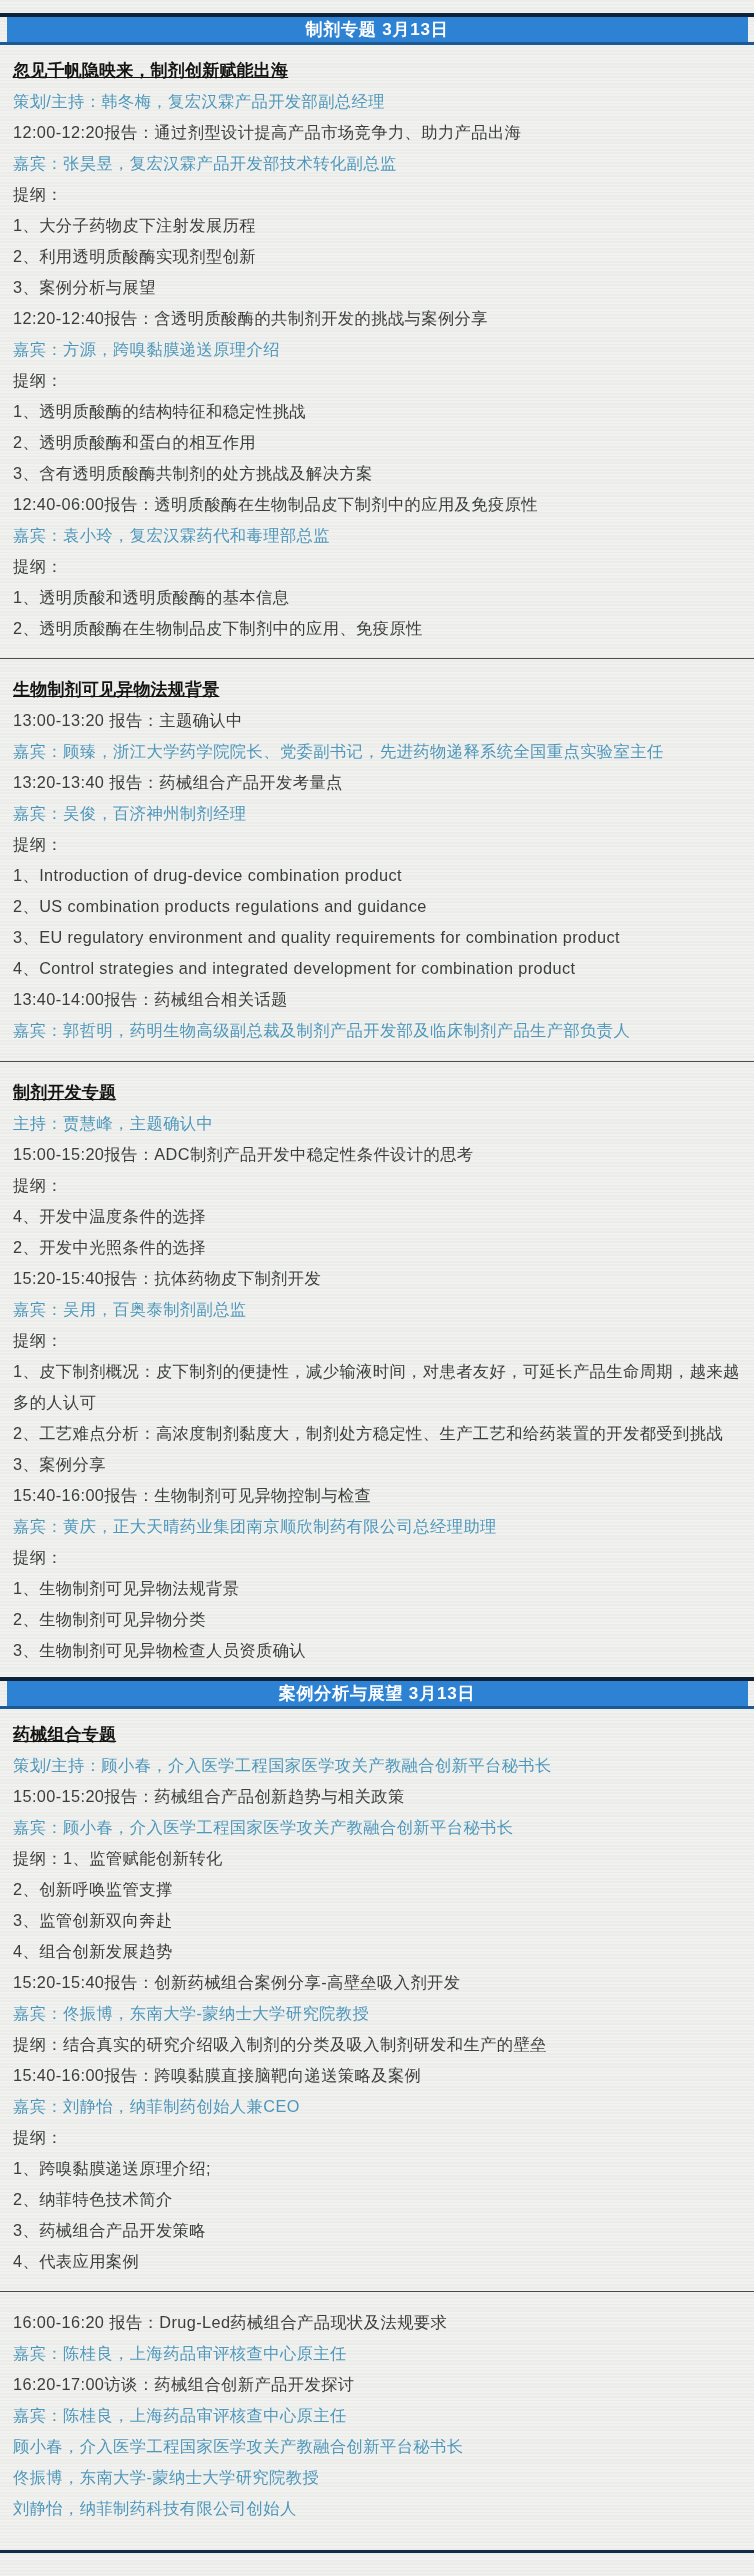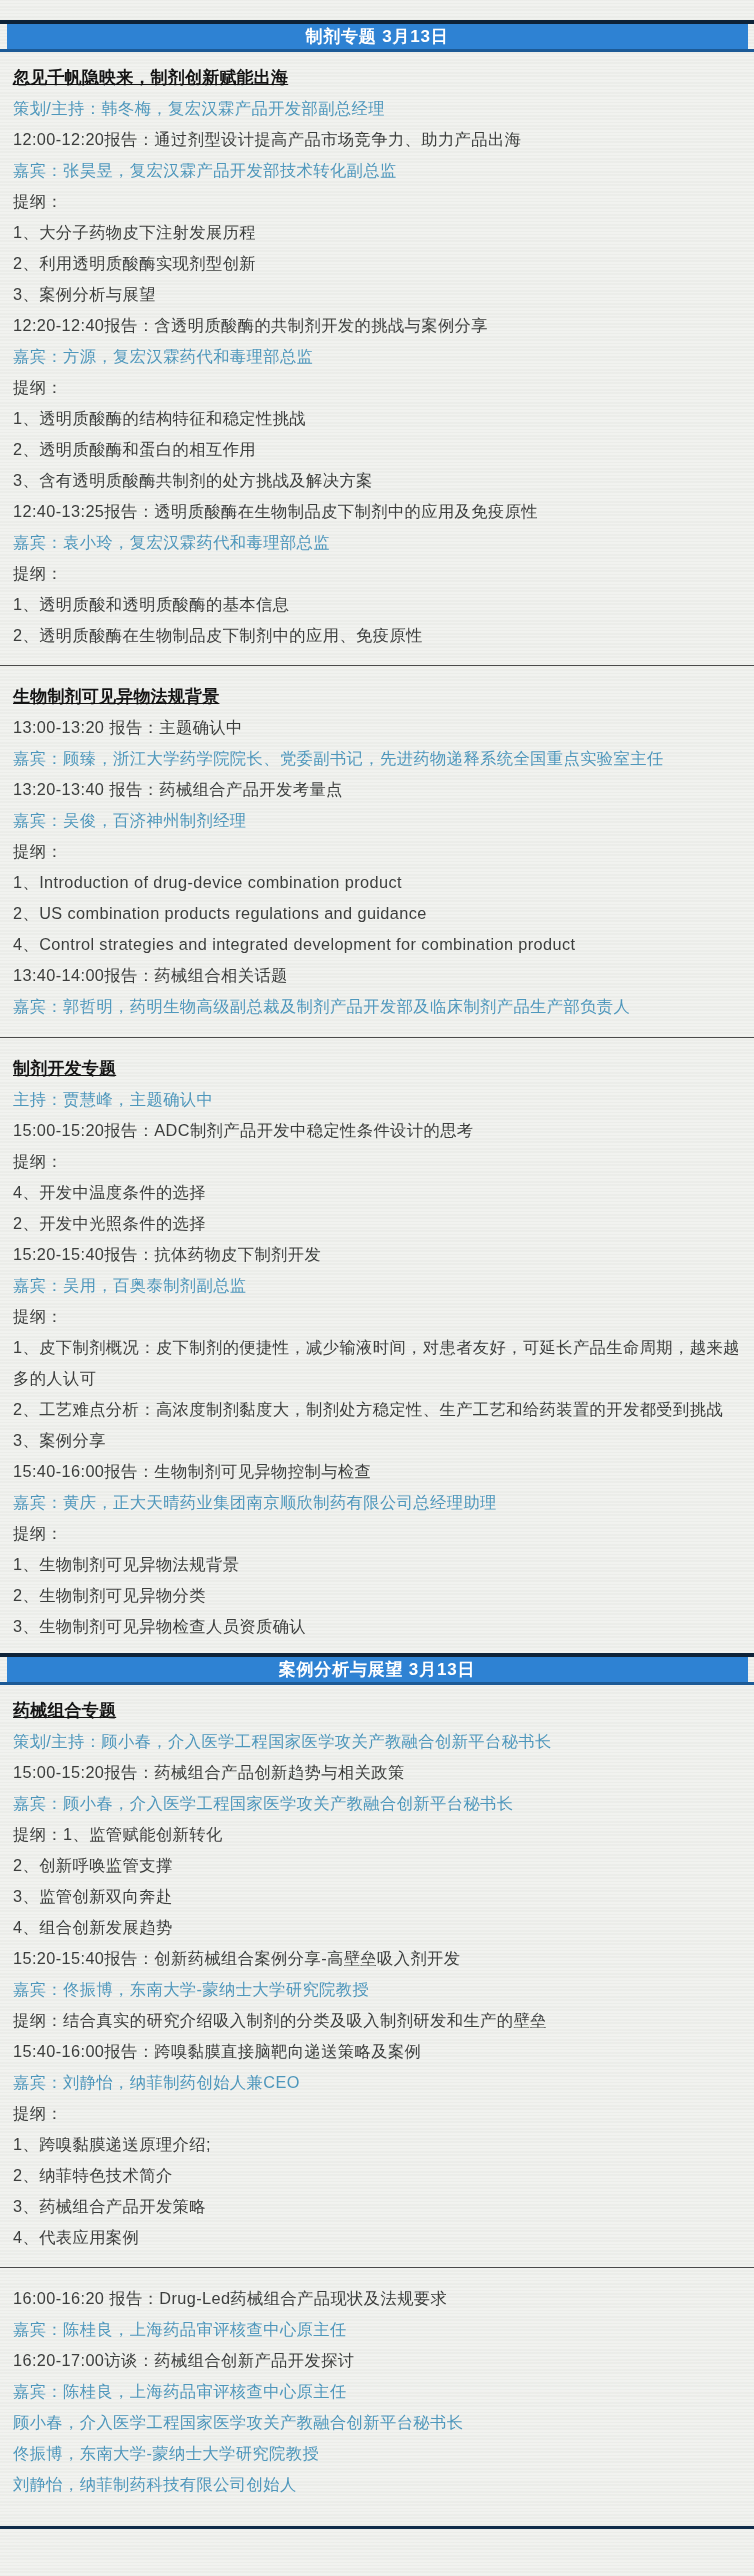--- a/index.html
+++ b/index.html
@@ -38,21 +38,21 @@
     margin:14.7px 0;
     height:0;
   }
   .banner-row{
     margin:11.4px 0 9.8px 0;
     border-top:4.1px solid var(--banner-border-top);
     border-bottom:3.3px solid var(--banner-border-bottom);
     padding:0 6.5px;
     background:transparent;
   }
-  .banner-row.first{margin-top:20px;}
+  .banner-row.first{margin-top:13px;}
   .banner-fill{
     background:var(--banner-fill);
     color:#ffffff;
     text-align:center;
     font-weight:bold;
     font-size:17px;
     height:25px;
     line-height:25px;
     letter-spacing:0.8px;
   }
@@ -72,39 +72,40 @@
     </div>
     <div class="row bold">忽见千帆隐映来，制剂创新赋能出海</div>
     <div class="row blue">策划/主持：韩冬梅，复宏汉霖产品开发部副总经理</div>
     <div class="row">12:00-12:20报告：通过剂型设计提高产品市场竞争力、助力产品出海</div>
     <div class="row blue">嘉宾：张昊昱，复宏汉霖产品开发部技术转化副总监</div>
     <div class="row">提纲：</div>
     <div class="row">1、大分子药物皮下注射发展历程</div>
     <div class="row">2、利用透明质酸酶实现剂型创新</div>
     <div class="row">3、案例分析与展望</div>
     <div class="row">12:20-12:40报告：含透明质酸酶的共制剂开发的挑战与案例分享</div>
-    <div class="row blue">嘉宾：方源，复宏汉霖药代和毒理部总监</div>
+    <div class="row blue">嘉宾：方源，跨嗅黏膜递送原理介绍</div>
     <div class="row">提纲：</div>
     <div class="row">1、透明质酸酶的结构特征和稳定性挑战</div>
     <div class="row">2、透明质酸酶和蛋白的相互作用</div>
     <div class="row">3、含有透明质酸酶共制剂的处方挑战及解决方案</div>
-    <div class="row">12:40-13:25报告：透明质酸酶在生物制品皮下制剂中的应用及免疫原性</div>
+    <div class="row">12:40-06:00报告：透明质酸酶在生物制品皮下制剂中的应用及免疫原性</div>
     <div class="row blue">嘉宾：袁小玲，复宏汉霖药代和毒理部总监</div>
     <div class="row">提纲：</div>
     <div class="row">1、透明质酸和透明质酸酶的基本信息</div>
     <div class="row">2、透明质酸酶在生物制品皮下制剂中的应用、免疫原性</div>
     <div class="divider"></div>
     <div class="row bold">生物制剂可见异物法规背景</div>
     <div class="row">13:00-13:20 报告：主题确认中</div>
     <div class="row blue">嘉宾：顾臻，浙江大学药学院院长、党委副书记，先进药物递释系统全国重点实验室主任</div>
     <div class="row">13:20-13:40 报告：药械组合产品开发考量点</div>
     <div class="row blue">嘉宾：吴俊，百济神州制剂经理</div>
     <div class="row">提纲：</div>
     <div class="row">1、Introduction of drug-device combination product</div>
     <div class="row">2、US combination products regulations and guidance</div>
+    <div class="row">3、EU regulatory environment and quality requirements for combination product</div>
     <div class="row">4、Control strategies and integrated development for combination product</div>
     <div class="row">13:40-14:00报告：药械组合相关话题</div>
     <div class="row blue">嘉宾：郭哲明，药明生物高级副总裁及制剂产品开发部及临床制剂产品生产部负责人</div>
     <div class="divider"></div>
     <div class="row bold">制剂开发专题</div>
     <div class="row blue">主持：贾慧峰，主题确认中</div>
     <div class="row">15:00-15:20报告：ADC制剂产品开发中稳定性条件设计的思考</div>
     <div class="row">提纲：</div>
     <div class="row">4、开发中温度条件的选择</div>
     <div class="row">2、开发中光照条件的选择</div>

